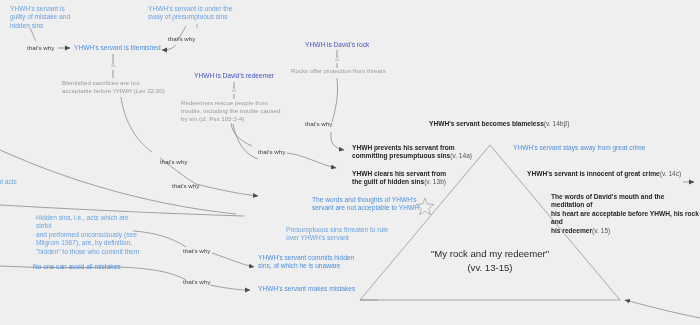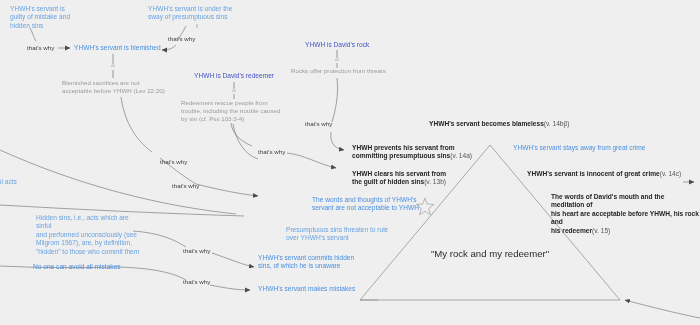--- a/index.html
+++ b/index.html
@@ -217,14 +217,15 @@
 
   <div class="node t-relation" style="left:172px; top:182px;">that's why</div>
 
   <div class="node t-relation" style="left:183px; top:247px;">that's why</div>
 
   <div class="node t-relation" style="left:183px; top:278px;">that's why</div>
 
   <div class="node t-relation" style="left:160px; top:158px;">that's why</div>
 
   <div class="node t-frame" style="left:390px; top:248px; width:200px;">"My rock and my redeemer"</div>
+  <div class="node t-frame" style="left:390px; top:262px; width:200px;">(vv. 13-15)</div>
 
 </div>
 
 </body></html>

